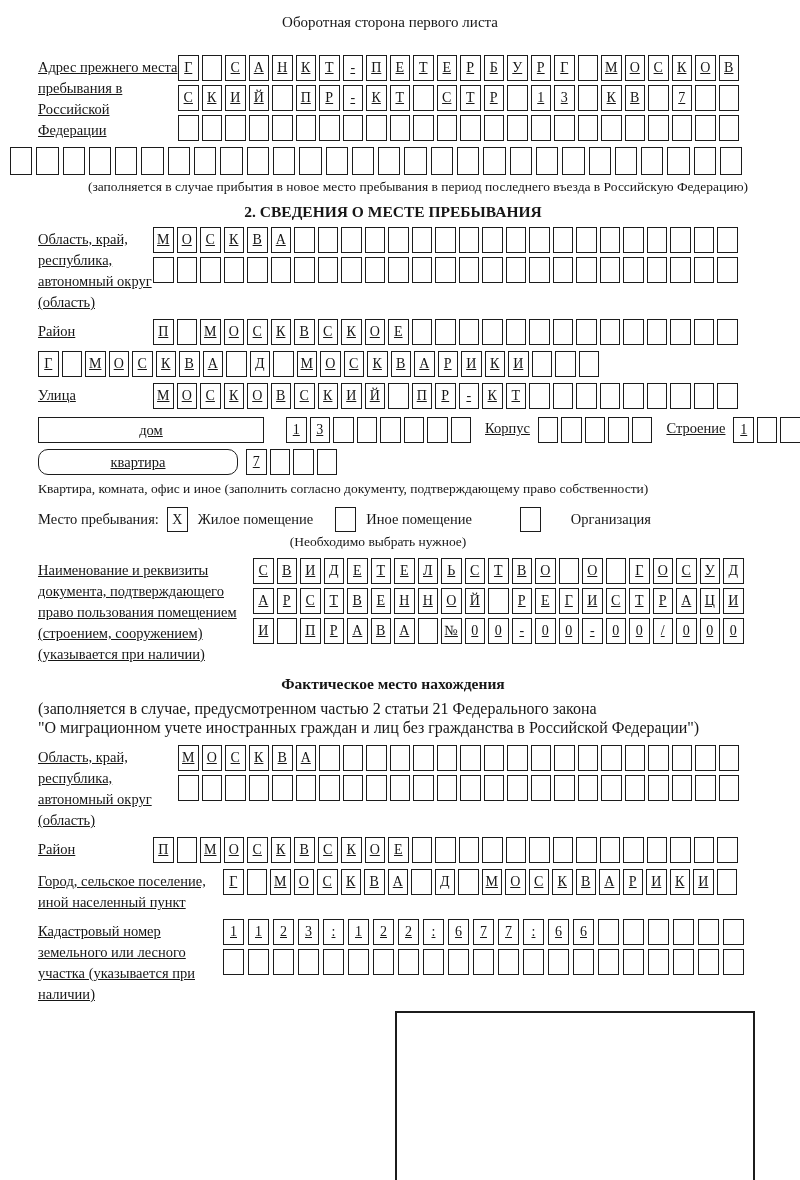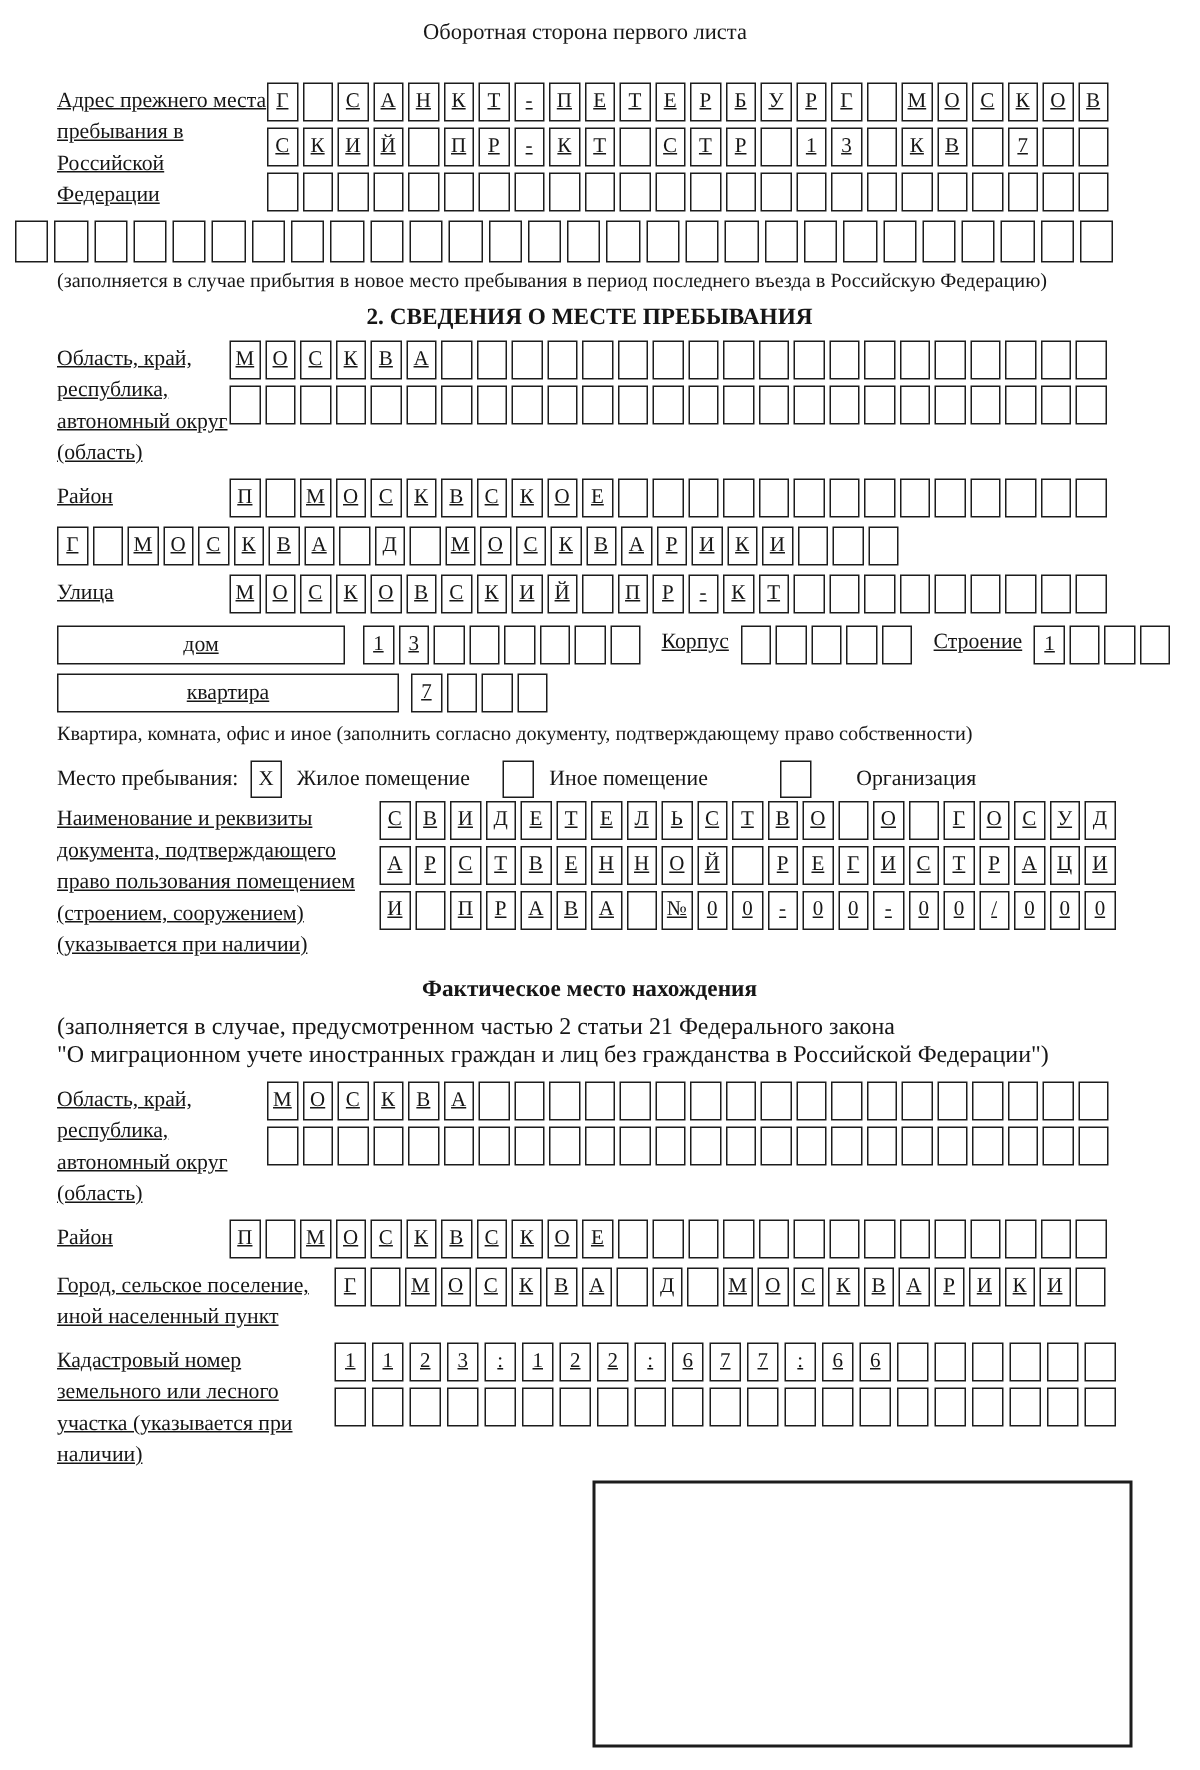--- a/index.html
+++ b/index.html
@@ -29,21 +29,21 @@
     display:flex;align-items:center;justify-content:center;
     font-size:14px;line-height:1;
     background:#fff;
   }
   .cells-lg{gap:4px;}
   .cells-lg .cell{width:22.3px;height:28px;}
   .cells-md{gap:4px;}
   .cells-md .cell{width:21px;height:26px;}
 
   .fullrow{margin:4px 0 2px -28px;}
-  .note-center{text-align:left;font-size:13.5px;margin:4px 0 2px 0;}
+  .note-center{text-align:right;font-size:13.5px;margin:4px 0 2px 0;}
   .sec-title{text-align:center;font-weight:bold;font-size:15.5px;margin:8px 0 6px 0;}
 
   .widebox{
     flex:none;box-sizing:border-box;height:26px;
     border:1.6px solid #1c1c1c;
     display:flex;align-items:center;justify-content:center;
     font-size:14.5px;
   }
   .inline-label{font-size:14.5px;padding:3px 8px 0 14px;white-space:nowrap;}
   .caption{font-size:13.5px;margin:2px 0 8px 0;}
@@ -334,21 +334,21 @@
         <span class="cell"></span>
         <span class="cell"></span>
         <span class="cell"></span>
         <span class="cell"></span>
         <span class="cell"></span>
         <span class="cell"></span>
       </div>
   </div>
 
   <div class="frow" style="margin-top:8px;">
-    <div class="widebox" style="width:192px;margin-right:12px;">дом</div>
+    <div class="widebox" style="width:226px;margin-right:22px;">дом</div>
     <div class="cells">
         <span class="cell">1</span>
         <span class="cell">3</span>
         <span class="cell"></span>
         <span class="cell"></span>
         <span class="cell"></span>
         <span class="cell"></span>
         <span class="cell"></span>
         <span class="cell"></span>
       </div>
@@ -363,39 +363,40 @@
     <div class="inline-label">Строение</div>
     <div class="cells">
         <span class="cell">1</span>
         <span class="cell"></span>
         <span class="cell"></span>
         <span class="cell"></span>
       </div>
   </div>
 
   <div class="frow">
-    <div class="widebox" style="width:228px;margin-right:8px;">квартира</div>
+    <div class="widebox" style="width:200px;margin-right:8px;border-radius:10px;">квартира</div>
     <div class="cells">
         <span class="cell">7</span>
         <span class="cell"></span>
         <span class="cell"></span>
         <span class="cell"></span>
       </div>
   </div>
   <div class="caption">Квартира, комната, офис и иное (заполнить согласно документу, подтверждающему право собственности)</div>
 
   <div class="stay-row">
     <span>Место пребывания:</span>
     <span class="cbox first">X</span>
     <span>Жилое помещение</span>
     <span class="cbox" style="margin-left:22px;"></span>
     <span>Иное помещение</span>
     <span class="cbox" style="margin-left:48px;margin-right:30px;"></span>
     <span>Организация</span>
   </div>
+  <div class="stay-note">(Необходимо выбрать нужное)</div>
 
   <div class="frow">
     <div class="flabel w212">Наименование и реквизиты документа, подтверждающего право пользования помещением (строением, сооружением) (указывается при наличии)</div>
     <div class="rowstack">
       <div class="cells">
           <span class="cell">С</span>
           <span class="cell">В</span>
           <span class="cell">И</span>
           <span class="cell">Д</span>
           <span class="cell">Е</span>

